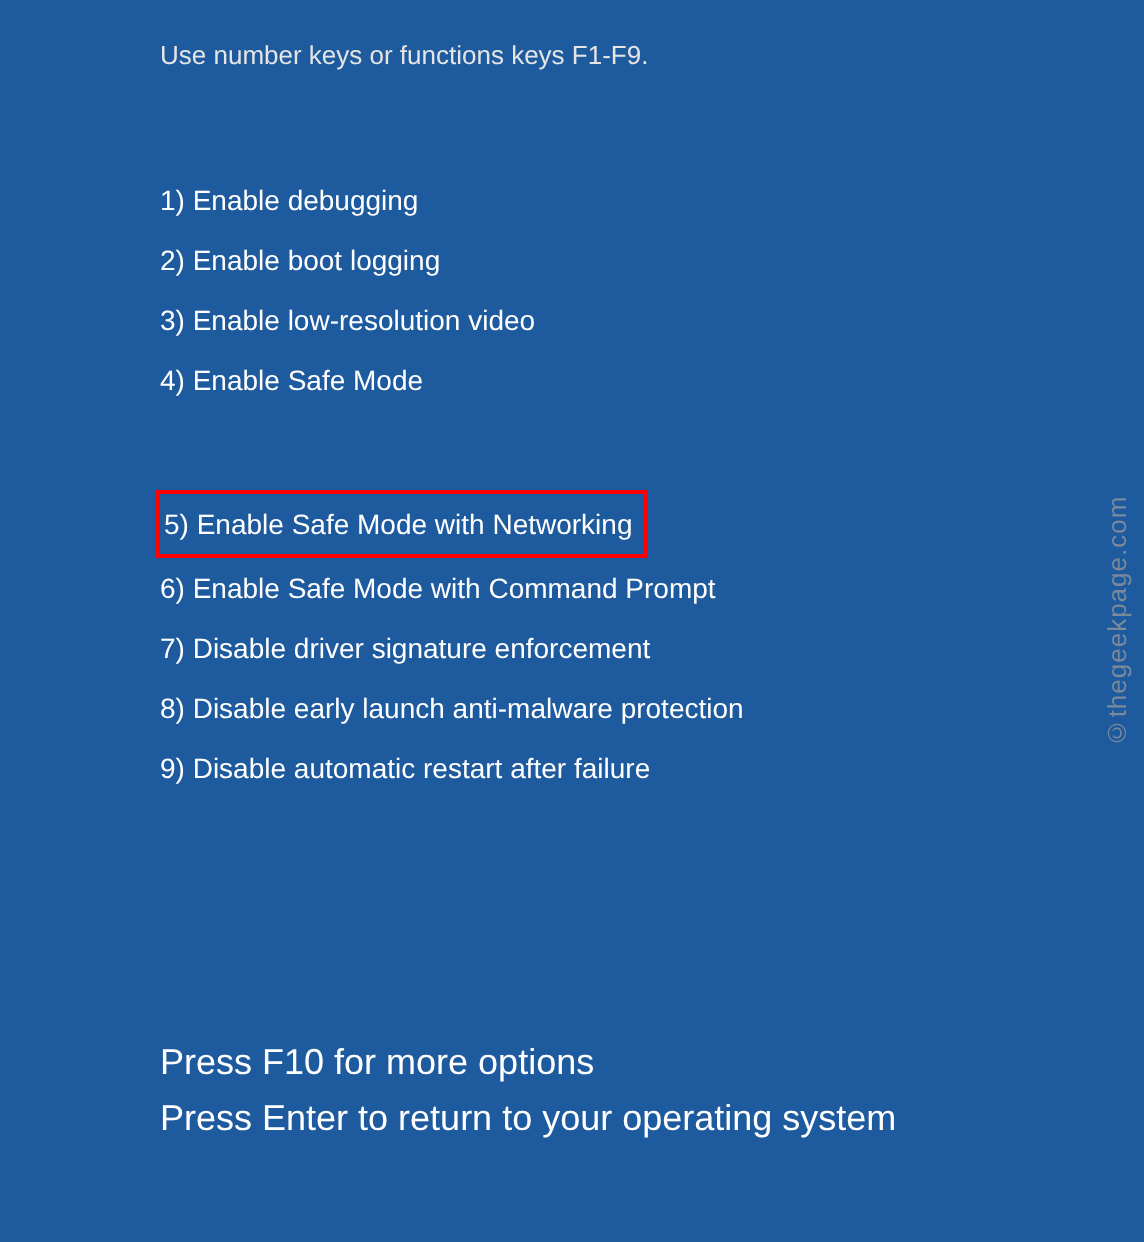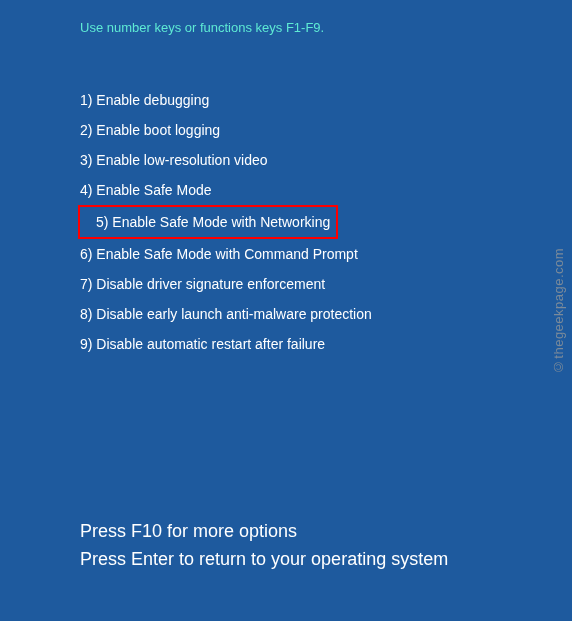--- a/index.html
+++ b/index.html
@@ -27,36 +27,37 @@
     }
     .subtitle {
       font-size: 18px;
       font-weight: 300;
       margin-bottom: 16px;
     }
     .hint {
       font-size: 13px;
       font-weight: 300;
       margin-bottom: 50px;
-      color: #5eead4;
+      color: #e5e5e5;
     }
     .options {
       list-style: none;
     }
     .option {
       font-size: 14px;
       font-weight: 300;
       line-height: 30px;
       padding: 0;
     }
     .option.highlighted {
       display: inline-block;
       border: 2px solid #ff0000;
-      padding: 0 6px 0 14px;
+      padding: 0 6px 0 0;
       margin-left: -2px;
+      margin-top: 40px;
     }
     .option.highlighted .option-inner {
       padding-left: 2px;
     }
     .footer {
       position: absolute;
       bottom: 48px;
       left: 80px;
     }
     .footer-line {

